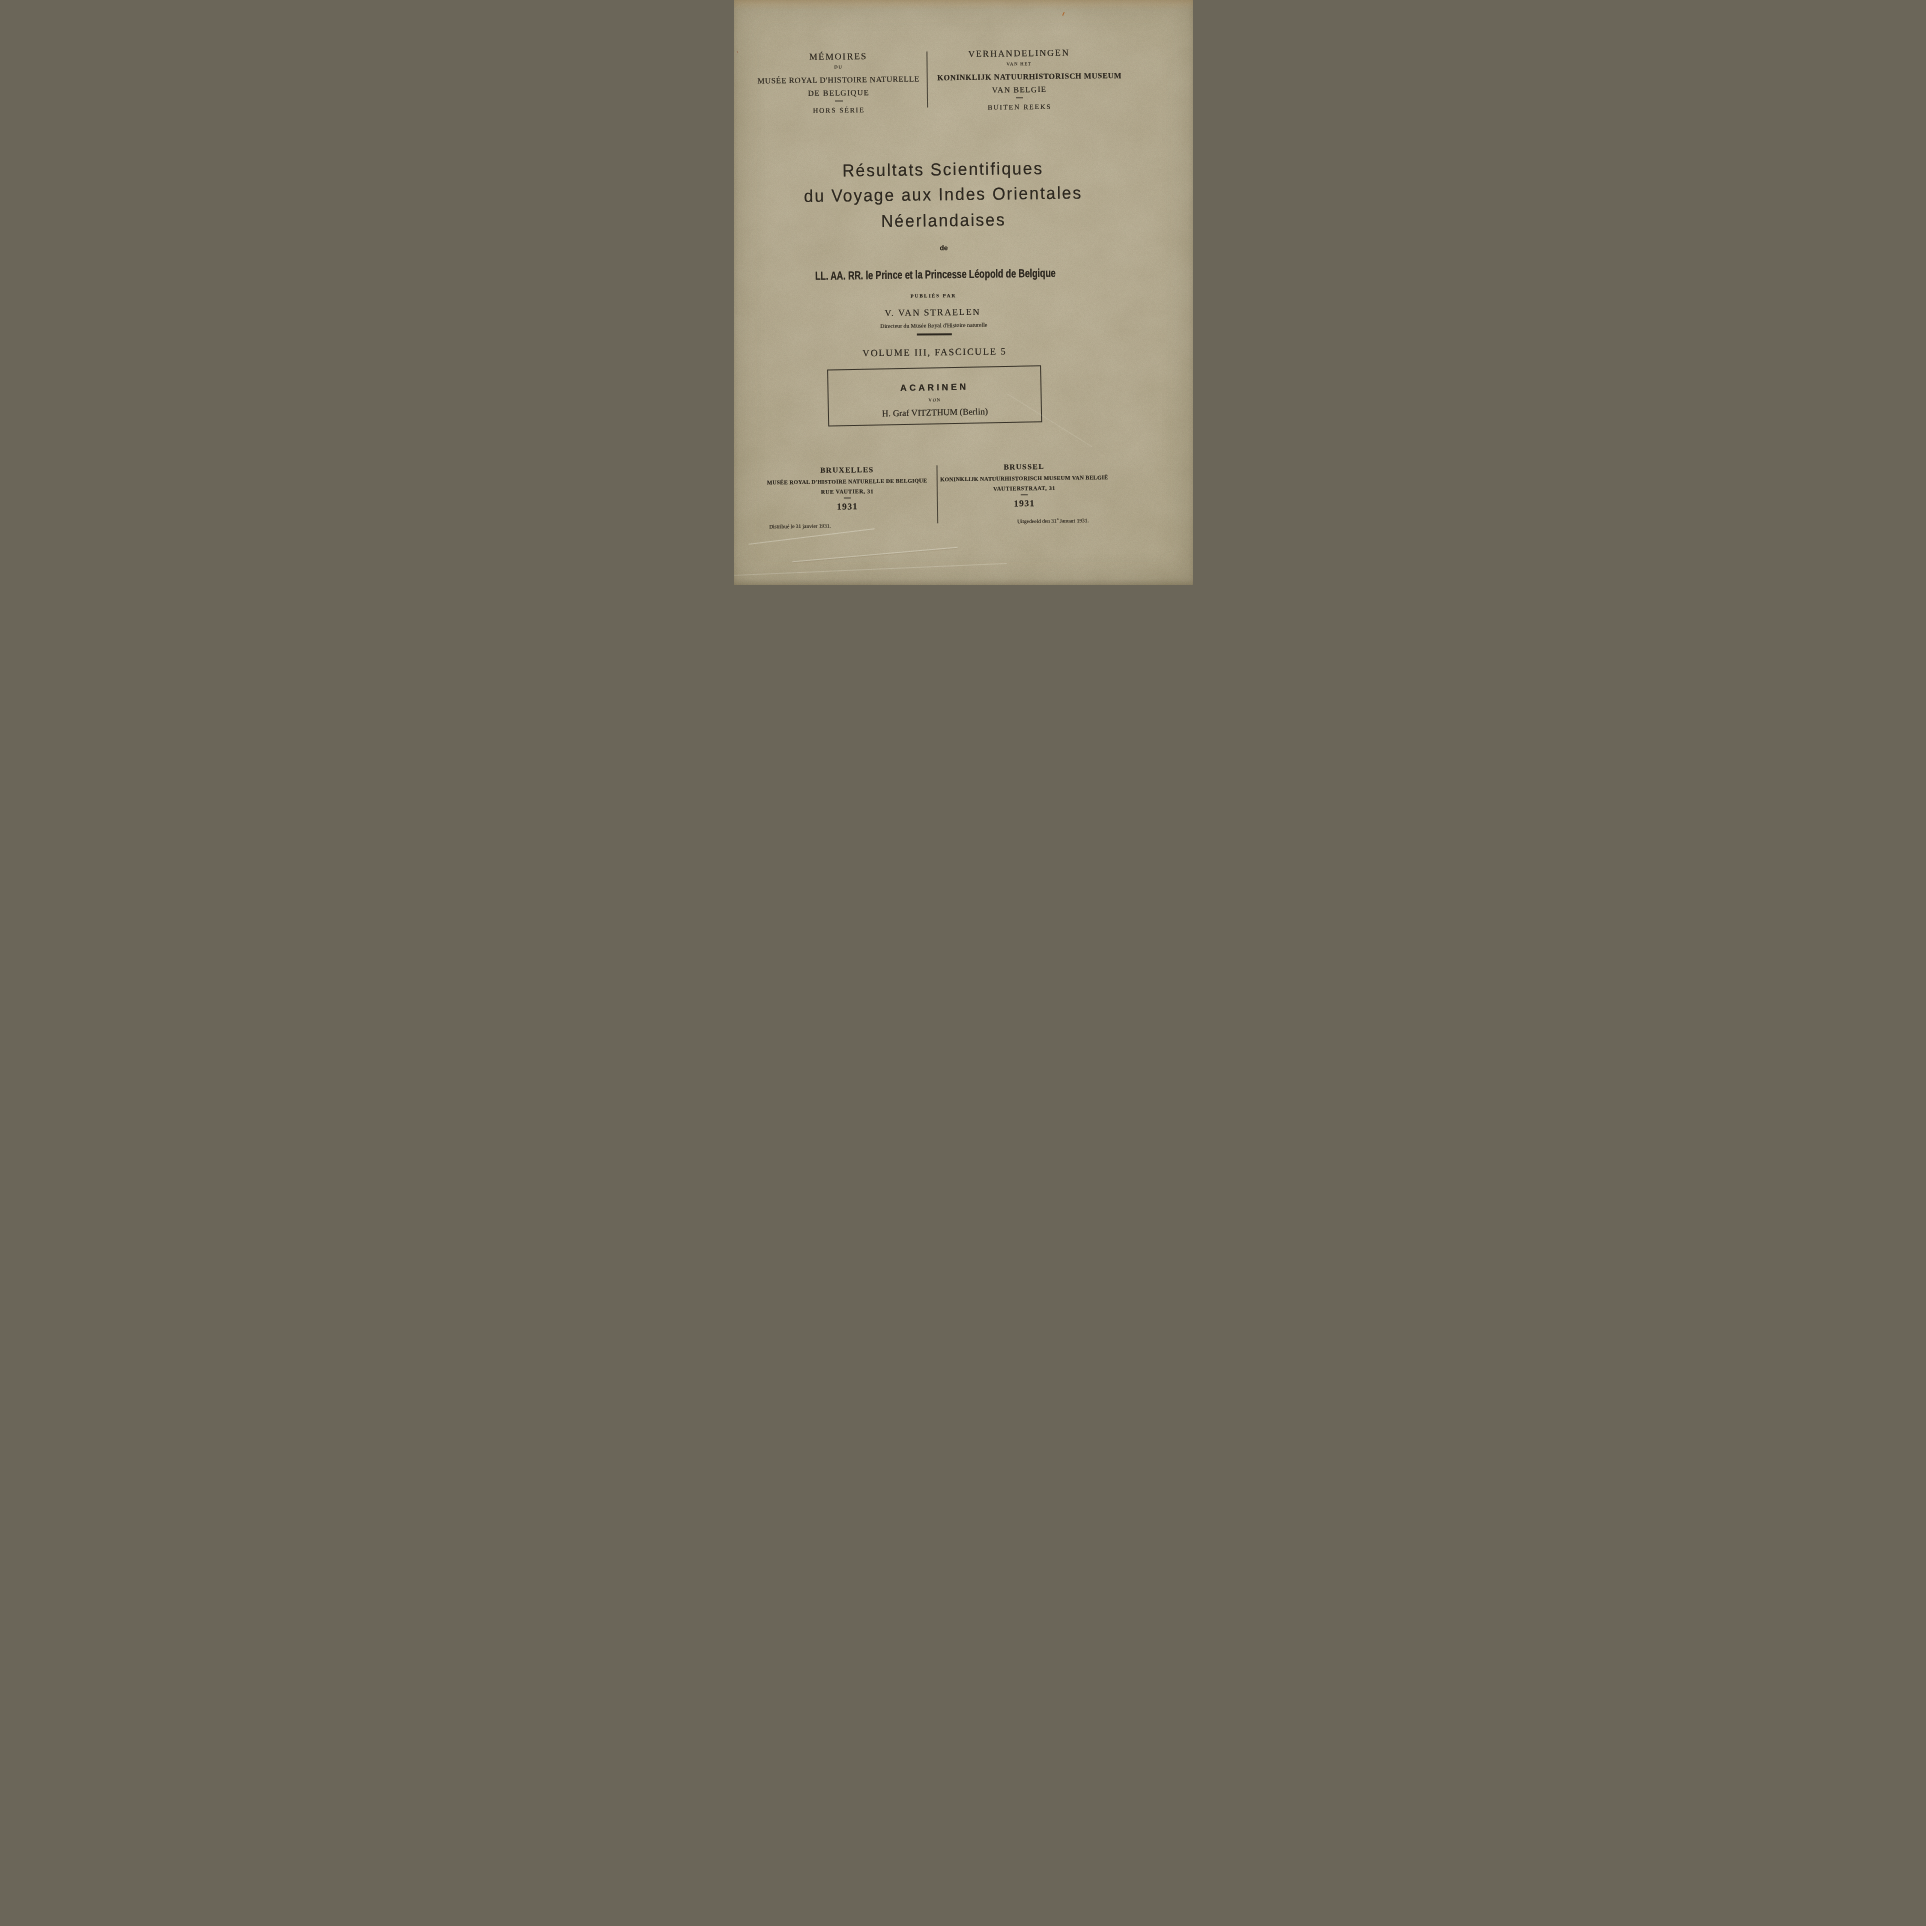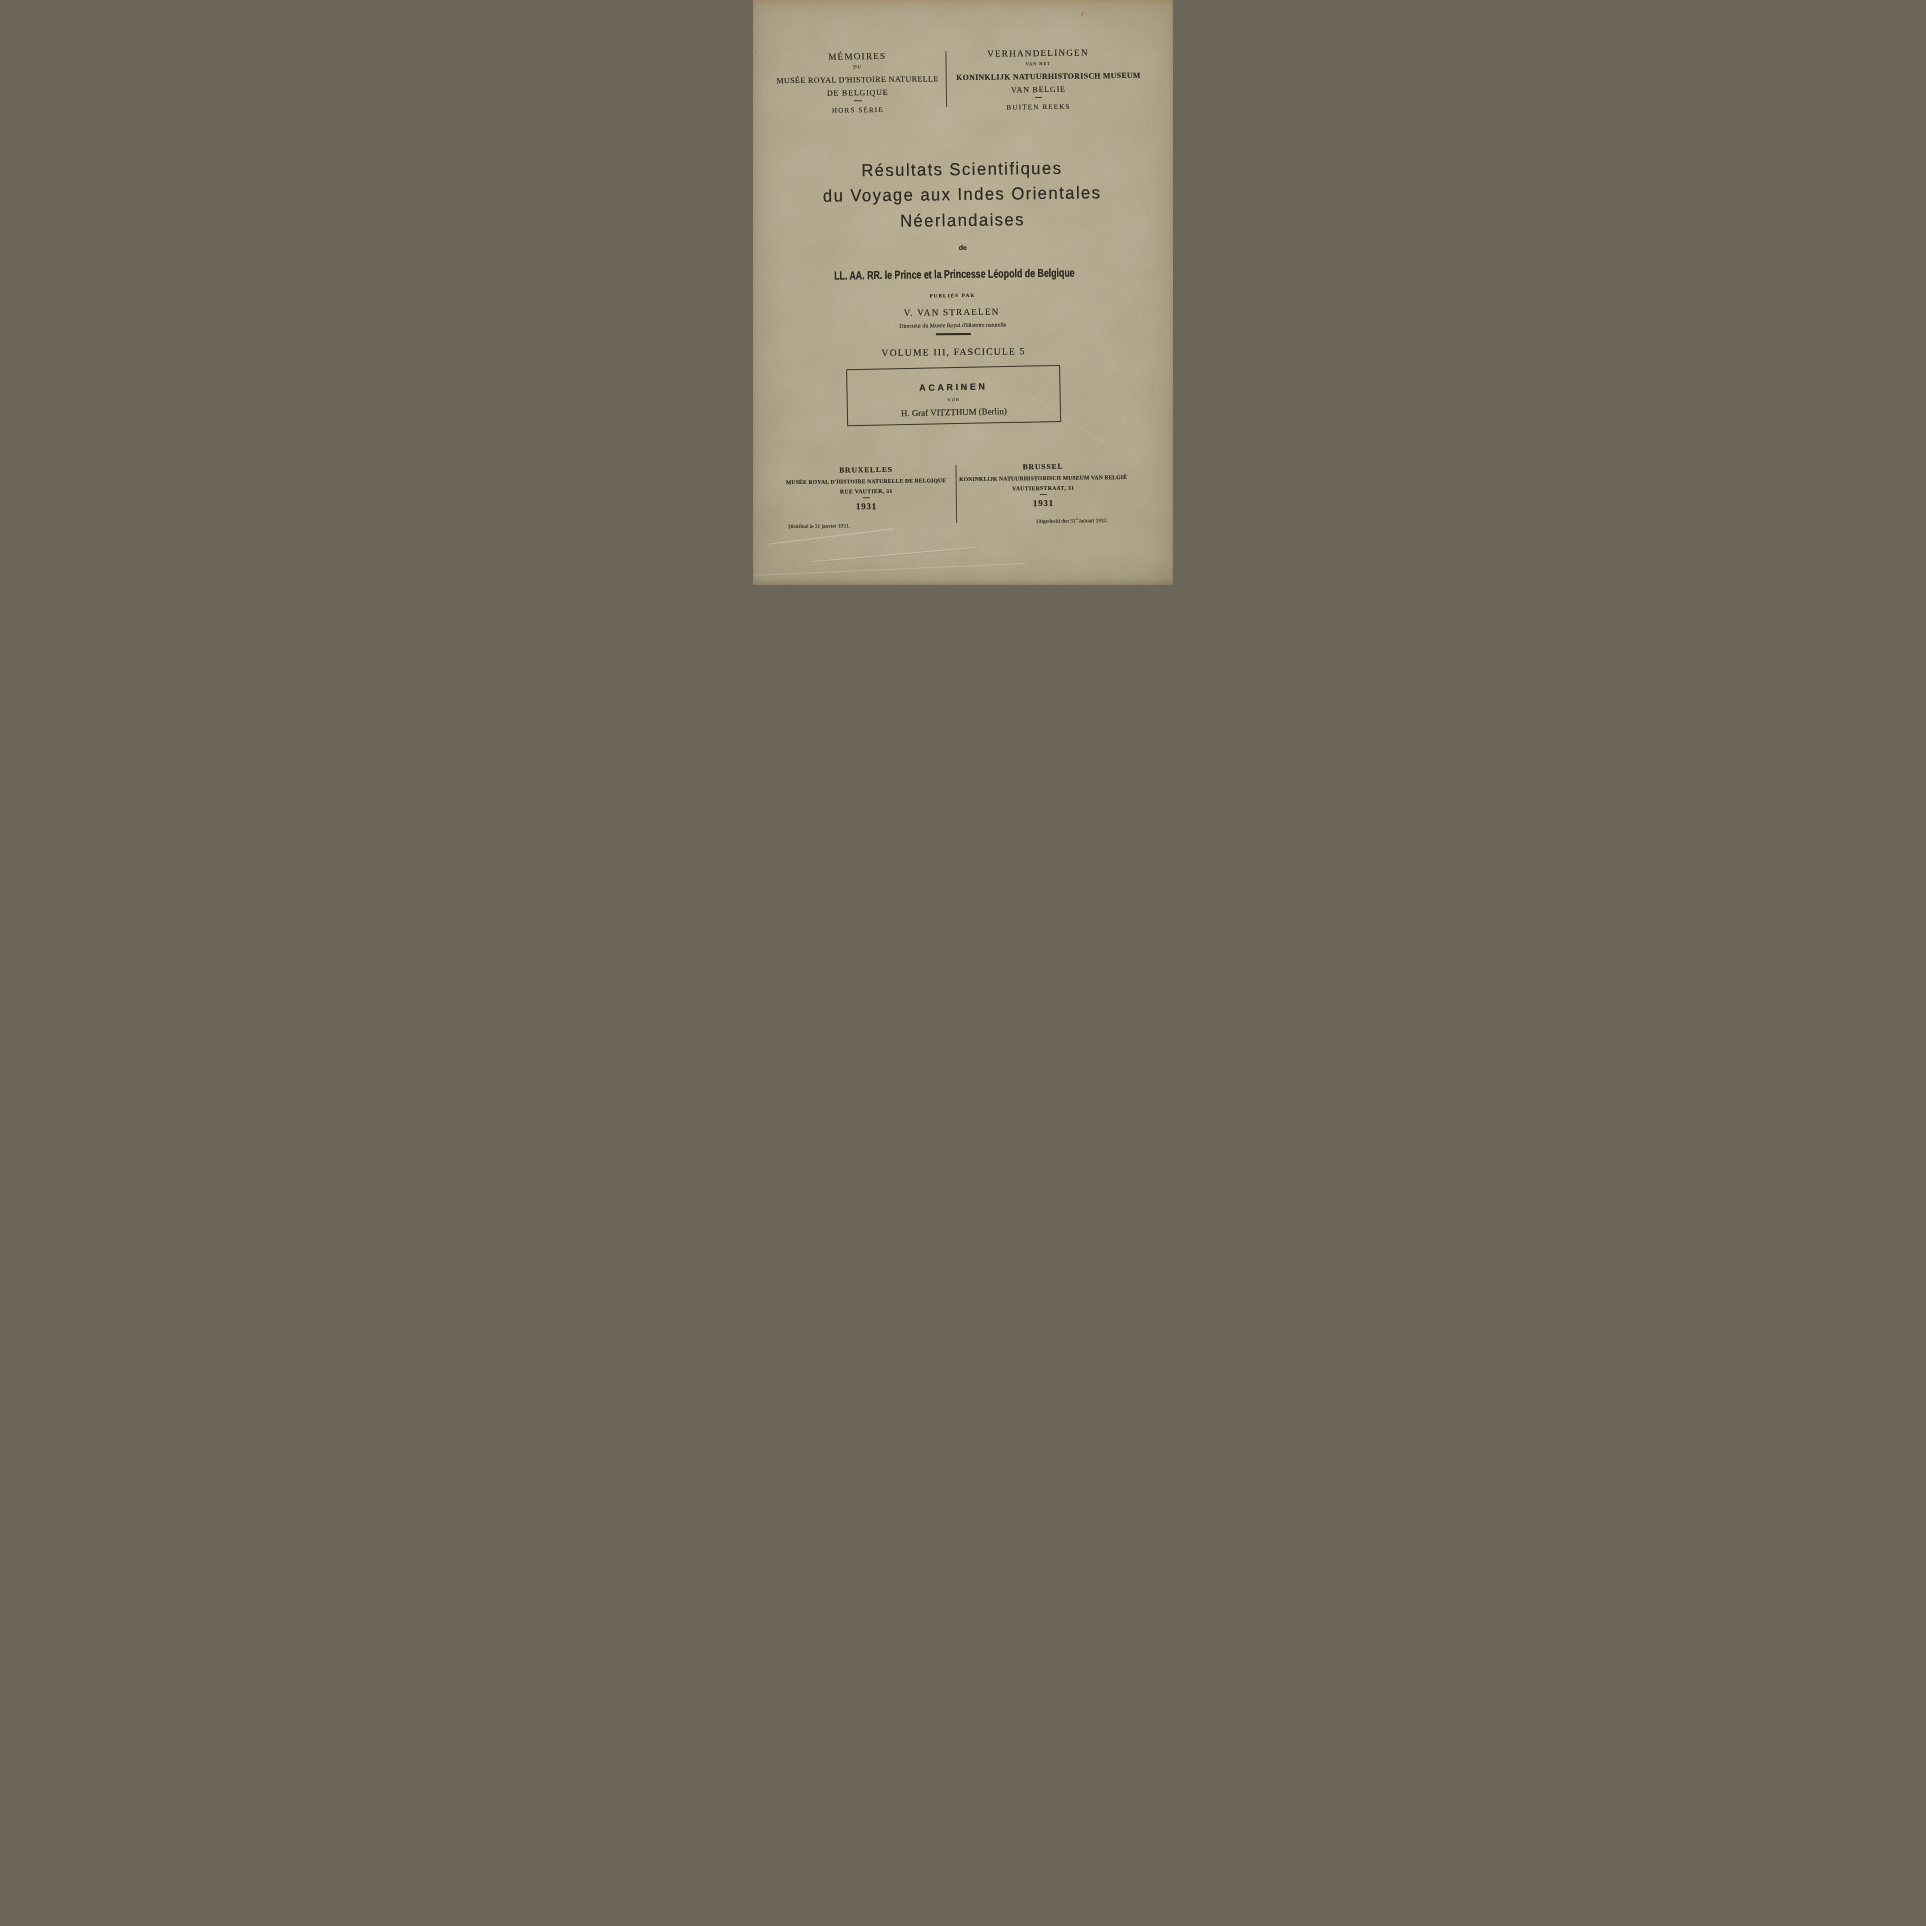--- a/index.html
+++ b/index.html
@@ -4,20 +4,21 @@
 <style>
   html,body{margin:0;padding:0;background:#6b6659;}
   .page{
     position:relative;
     width:420px;height:585px;
     margin:0 auto;
     overflow:hidden;
     background:radial-gradient(ellipse at 50% 42%, #b9af94 0%, #b3a98e 55%, #a99f82 100%);
     font-family:"Liberation Serif", "DejaVu Serif", serif;
     color:#2e2921;
+    padding-left:39px;
   }
   .page::after{
     content:"";position:absolute;inset:0;pointer-events:none;z-index:9;
     box-shadow:inset 0 0 31px rgba(73,62,40,.24), inset 0 0 4.6px rgba(73,62,40,.16);
   }
   svg.blotches{position:absolute;inset:0;width:100%;height:100%;opacity:.38;z-index:1;}
   svg.grain{position:absolute;inset:0;width:100%;height:100%;opacity:.5;mix-blend-mode:multiply;z-index:8;pointer-events:none;}
   .topband{position:absolute;left:0;top:0;width:100%;height:10px;z-index:2;
     background:linear-gradient(rgba(195,164,117,.5), rgba(195,164,117,0));}
   .bottomband{position:absolute;left:0;bottom:0;width:100%;height:7px;z-index:2;

